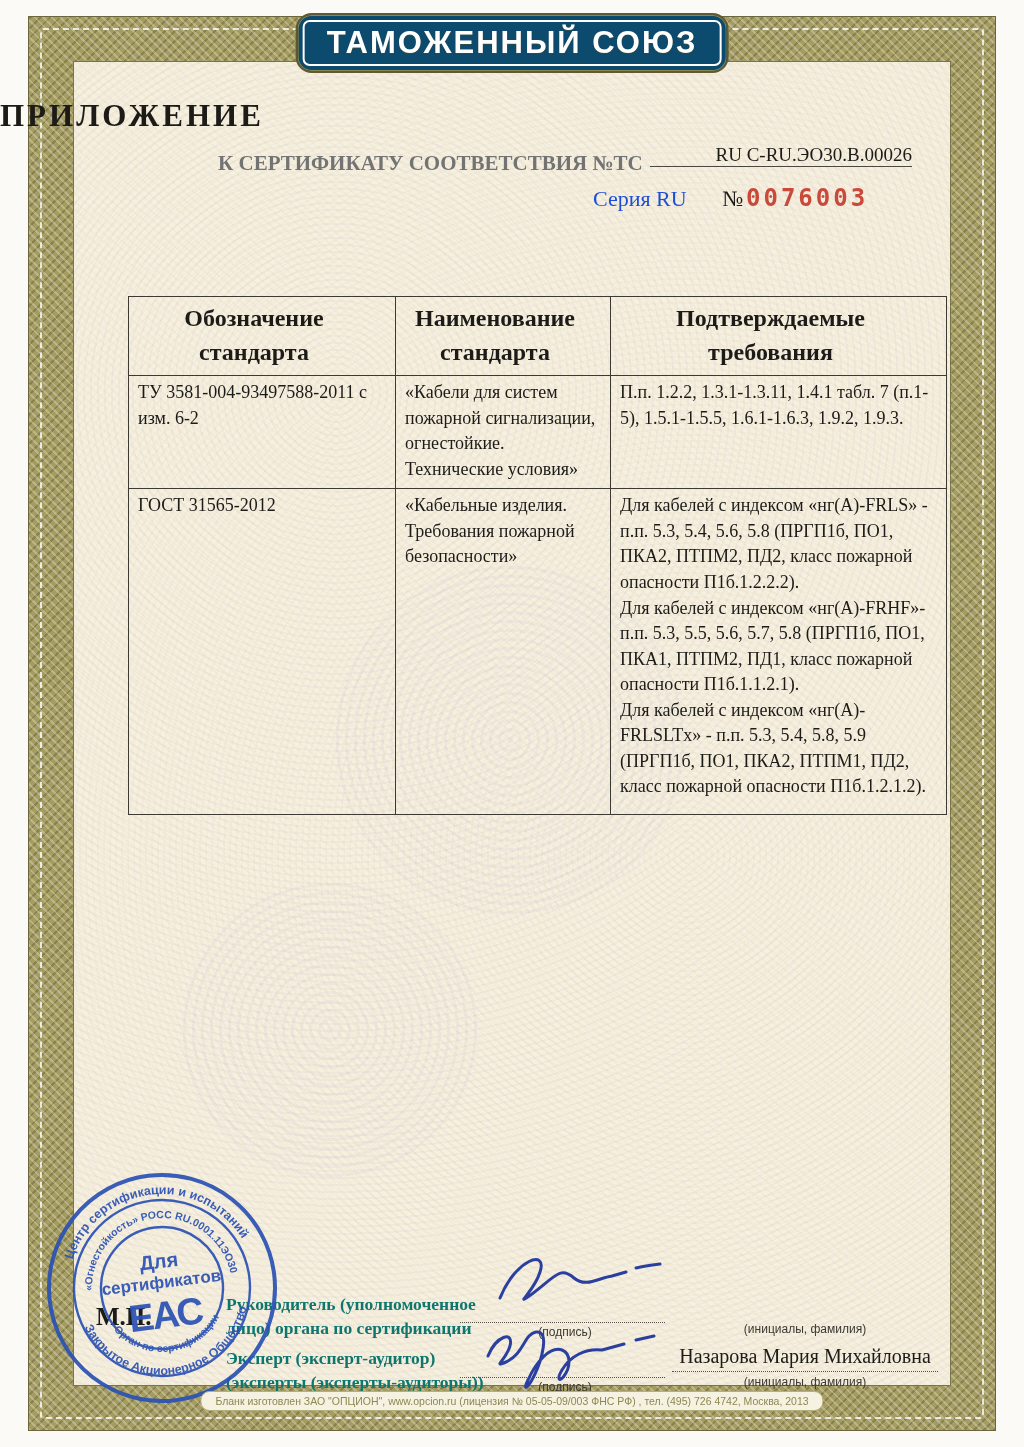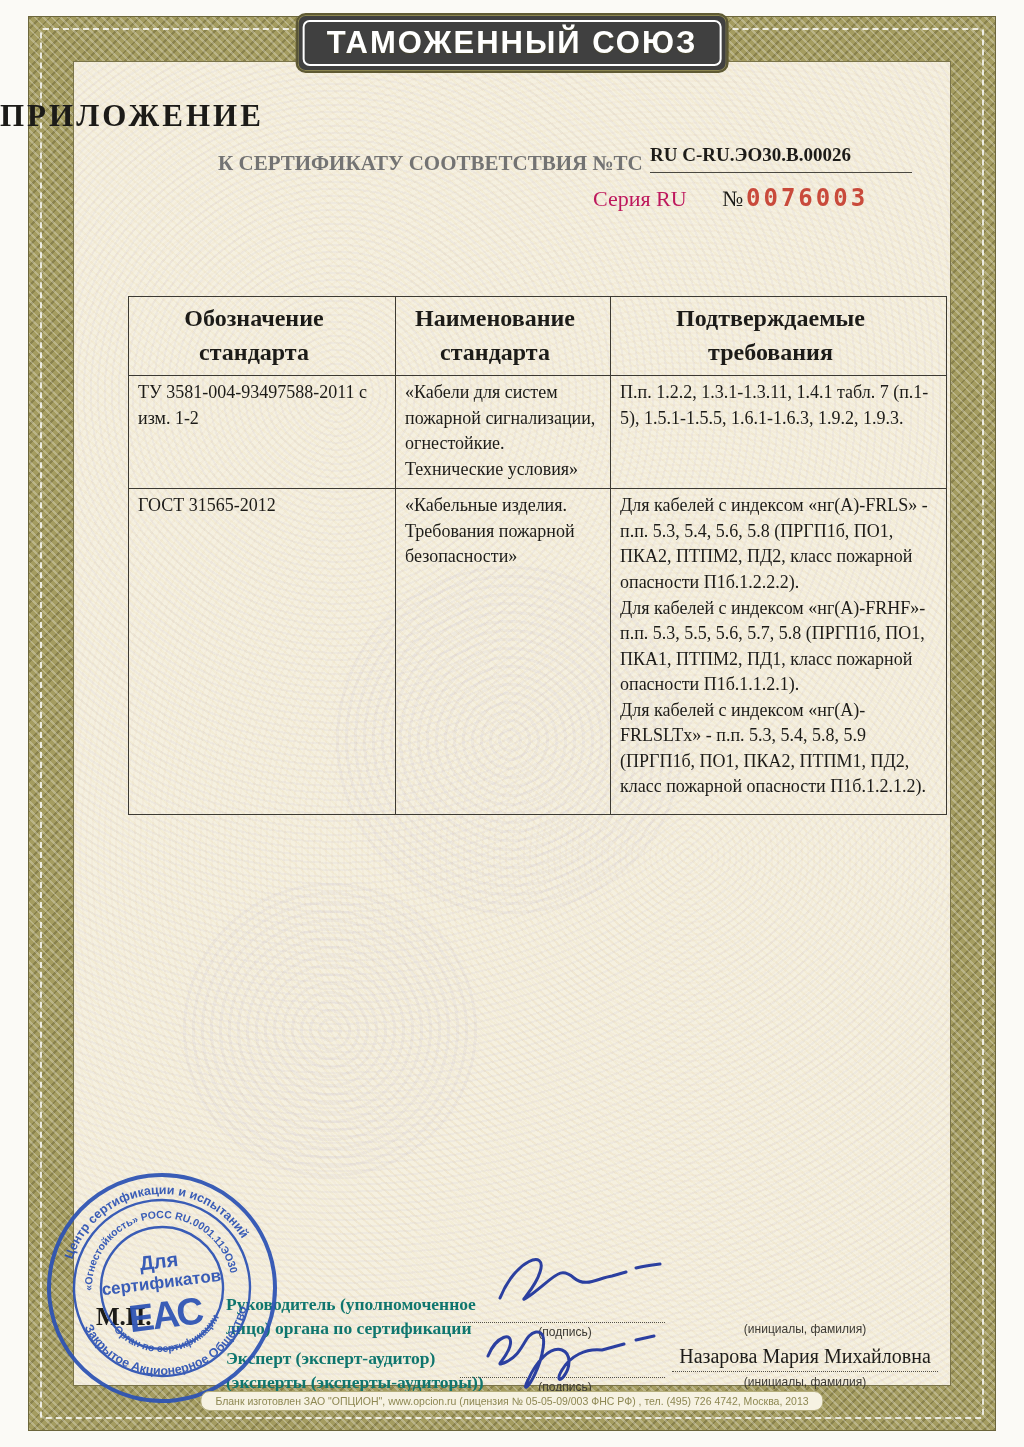--- a/index.html
+++ b/index.html
@@ -30,42 +30,42 @@
     border:1px solid #7a744a;
   }
   .rosette {
     position:absolute; border-radius:50%; pointer-events:none;
     background:repeating-radial-gradient(circle, rgba(120,110,190,.05) 0 3px, transparent 3px 9px);
   }
 
   
   .banner {
     position:absolute; top:13px; left:50%; transform:translateX(-50%);
-    background:#404040; border:2px solid #5f5a33; border-radius:10px;
+    background:#0c4a6e; border:2px solid #5f5a33; border-radius:16px;
     padding:5px; z-index:5; box-shadow:0 0 0 1px #8b854f inset;
   }
   .banner-in {
     border:2px solid #ffffff; border-radius:7px; padding:3px 22px;
     color:#ffffff; font-family:"Liberation Sans", sans-serif;
     font-weight:bold; font-size:31px; letter-spacing:2px; white-space:nowrap;
     text-shadow:0 1px 1px rgba(80,75,35,.6);
   }
 
   .abs { position:absolute; }
   .title {
     left:0; right:0; top:98px; text-align:left;
     font-size:31px; font-weight:bold; letter-spacing:3px; color:#1c1b18;
   }
   .certlabel { left:218px; top:151px; font-size:21px; font-weight:bold; color:#737373; white-space:nowrap; }
   .certnum {
-    left:650px; top:144px; width:262px; text-align:left;
-    font-size:19px; font-weight:bold; color:#1c1b18;
-    border-bottom:1.5px solid #4a4840; padding-bottom:6px; white-space:nowrap;
-  }
-  .series { left:593px; top:186px; font-size:22px; color:#be185d; }
+    left:650px; top:144px; width:262px; text-align:right;
+    font-size:19px; font-weight:normal; color:#1c1b18;
+    border-bottom:1.5px solid #4a4840; white-space:nowrap;
+  }
+  .series { left:593px; top:186px; font-size:22px; color:#1d4ed8; }
   .numsign { left:722px; top:186px; font-size:22px; color:#1c1b18; }
   .serial {
     left:746px; top:184px; font-family:"DejaVu Sans Mono", monospace;
     font-size:24px; font-weight:bold; letter-spacing:3px; color:#c94a3b;
   }
 
   .intro {
     left:82px; width:860px; top:228px; text-align:center;
     font-size:19.5px; font-weight:bold; line-height:1.5; color:#1c1b18;
   }
@@ -146,21 +146,21 @@
         <col class="c3">
       </colgroup>
     <tbody>
         <tr class="h">
       <th class="pre">Обозначение стандарта</th>
       <th class="pre">Наименование
 стандарта</th>
       <th class="pre">Подтверждаемые требования</th>
     </tr>
     <tr class="r1">
-      <td class="pre">ТУ 3581-004-93497588-2011 с изм. 1-2</td>
+      <td class="pre">ТУ 3581-004-93497588-2011 с изм. 6-2</td>
       <td class="pre">«Кабели для систем пожарной сигнализации, огнестойкие.
 Технические условия»</td>
       <td class="pre">П.п. 1.2.2, 1.3.1-1.3.11, 1.4.1 табл. 7 (п.1-5), 1.5.1-1.5.5, 1.6.1-1.6.3, 1.9.2, 1.9.3.</td>
     </tr>
     <tr class="r2">
       <td class="pre">ГОСТ 31565-2012</td>
       <td class="pre">«Кабельные изделия.
 Требования пожарной безопасности»</td>
       <td class="pre">Для кабелей с индексом «нг(А)-FRLS» - п.п. 5.3, 5.4, 5.6, 5.8 (ПРГП1б, ПО1, ПКА2, ПТПМ2, ПД2, класс пожарной опасности П1б.1.2.2.2).
 Для кабелей с индексом «нг(А)-FRHF»- п.п. 5.3, 5.5, 5.6, 5.7, 5.8 (ПРГП1б, ПО1, ПКА1, ПТПМ2, ПД1, класс пожарной опасности П1б.1.1.2.1).

